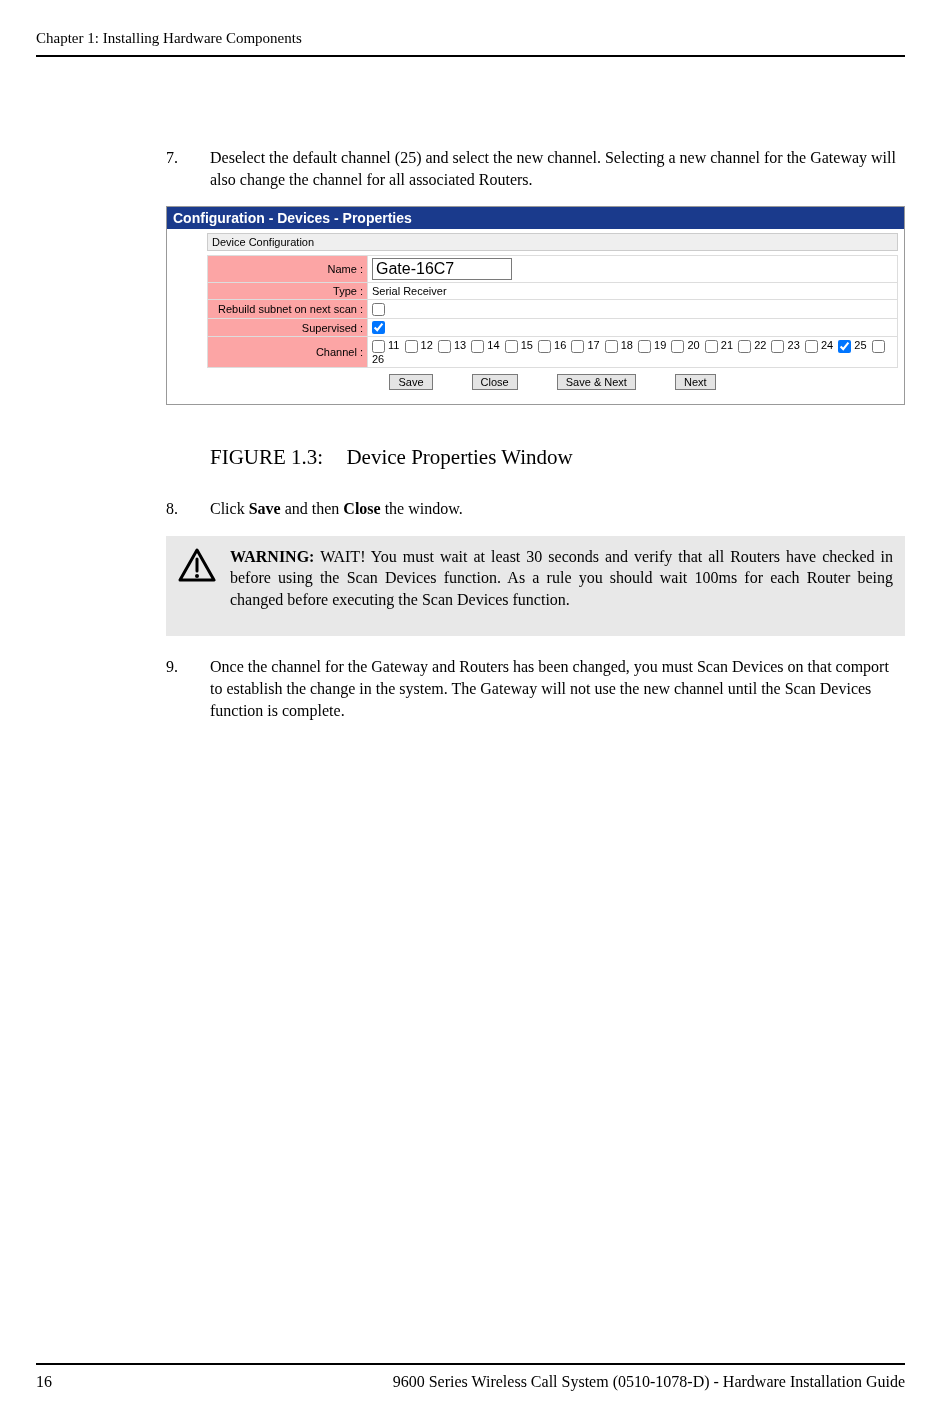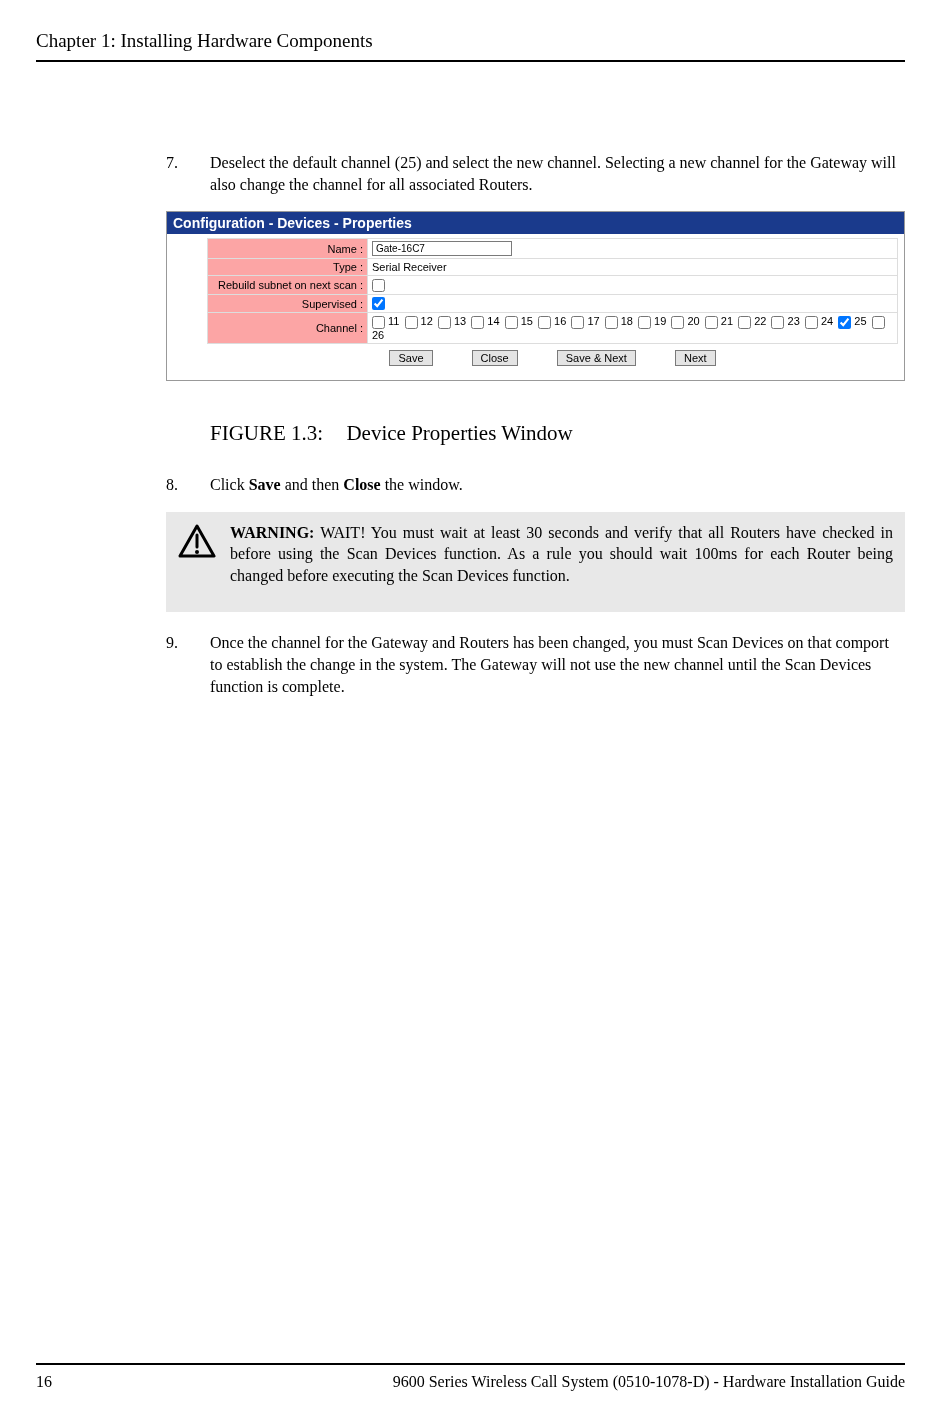--- a/index.html
+++ b/index.html
@@ -7,21 +7,21 @@
     font-family: Georgia, 'Times New Roman', serif;
     font-size: 16px;
     color: #000;
     background: #fff;
     width: 941px;
     height: 1421px;
     position: relative;
     padding: 30px 36px 0 36px;
   }
   .header {
-    font-size: 19px;
+    font-size: 15px;
     padding-bottom: 8px;
     border-bottom: 2px solid #000;
     margin-bottom: 90px;
   }
   .content {
     padding-left: 130px;
   }
   ol.steps { list-style: none; }
   ol.steps > li {
     display: flex;
@@ -71,21 +71,21 @@
     vertical-align: middle;
   }
   table.props td.lbl {
     width: 160px;
     text-align: right;
     white-space: nowrap;
     background: #fca5a5;
   }
   .txtinput {
     font-family: Tahoma, Arial, sans-serif;
-    font-size: 10px;
+    font-size: 16px;
     border: 1px solid #7a7a7a;
     padding: 1px 3px;
     width: 140px;
   }
   .chk { vertical-align: middle; }
   .channels label { margin-right: 2px; }
   .btnrow {
     text-align: center;
     margin-top: 6px;
   }
@@ -145,20 +145,21 @@
     <li>
       <span class="num">7.</span>
       <span class="body">Deselect the default channel (25) and select the new channel. Selecting a new channel for the Gateway will also change the channel for all associated Routers.</span>
     </li>
   </ol>
 
   <div class="figure-wrap">
     <div class="config-window">
       <div class="config-title">Configuration - Devices - Properties</div>
       <div class="config-inner">
+        <div class="config-subtitle">Device Configuration</div>
         <table class="props">
           <tbody>
               <tr>
             <td class="lbl">Name :</td>
             <td><input type="text" class="txtinput" value="Gate-16C7" style=""></td>
           </tr>
           <tr>
             <td class="lbl">Type :</td>
             <td>Serial Receiver</td>
           </tr>

